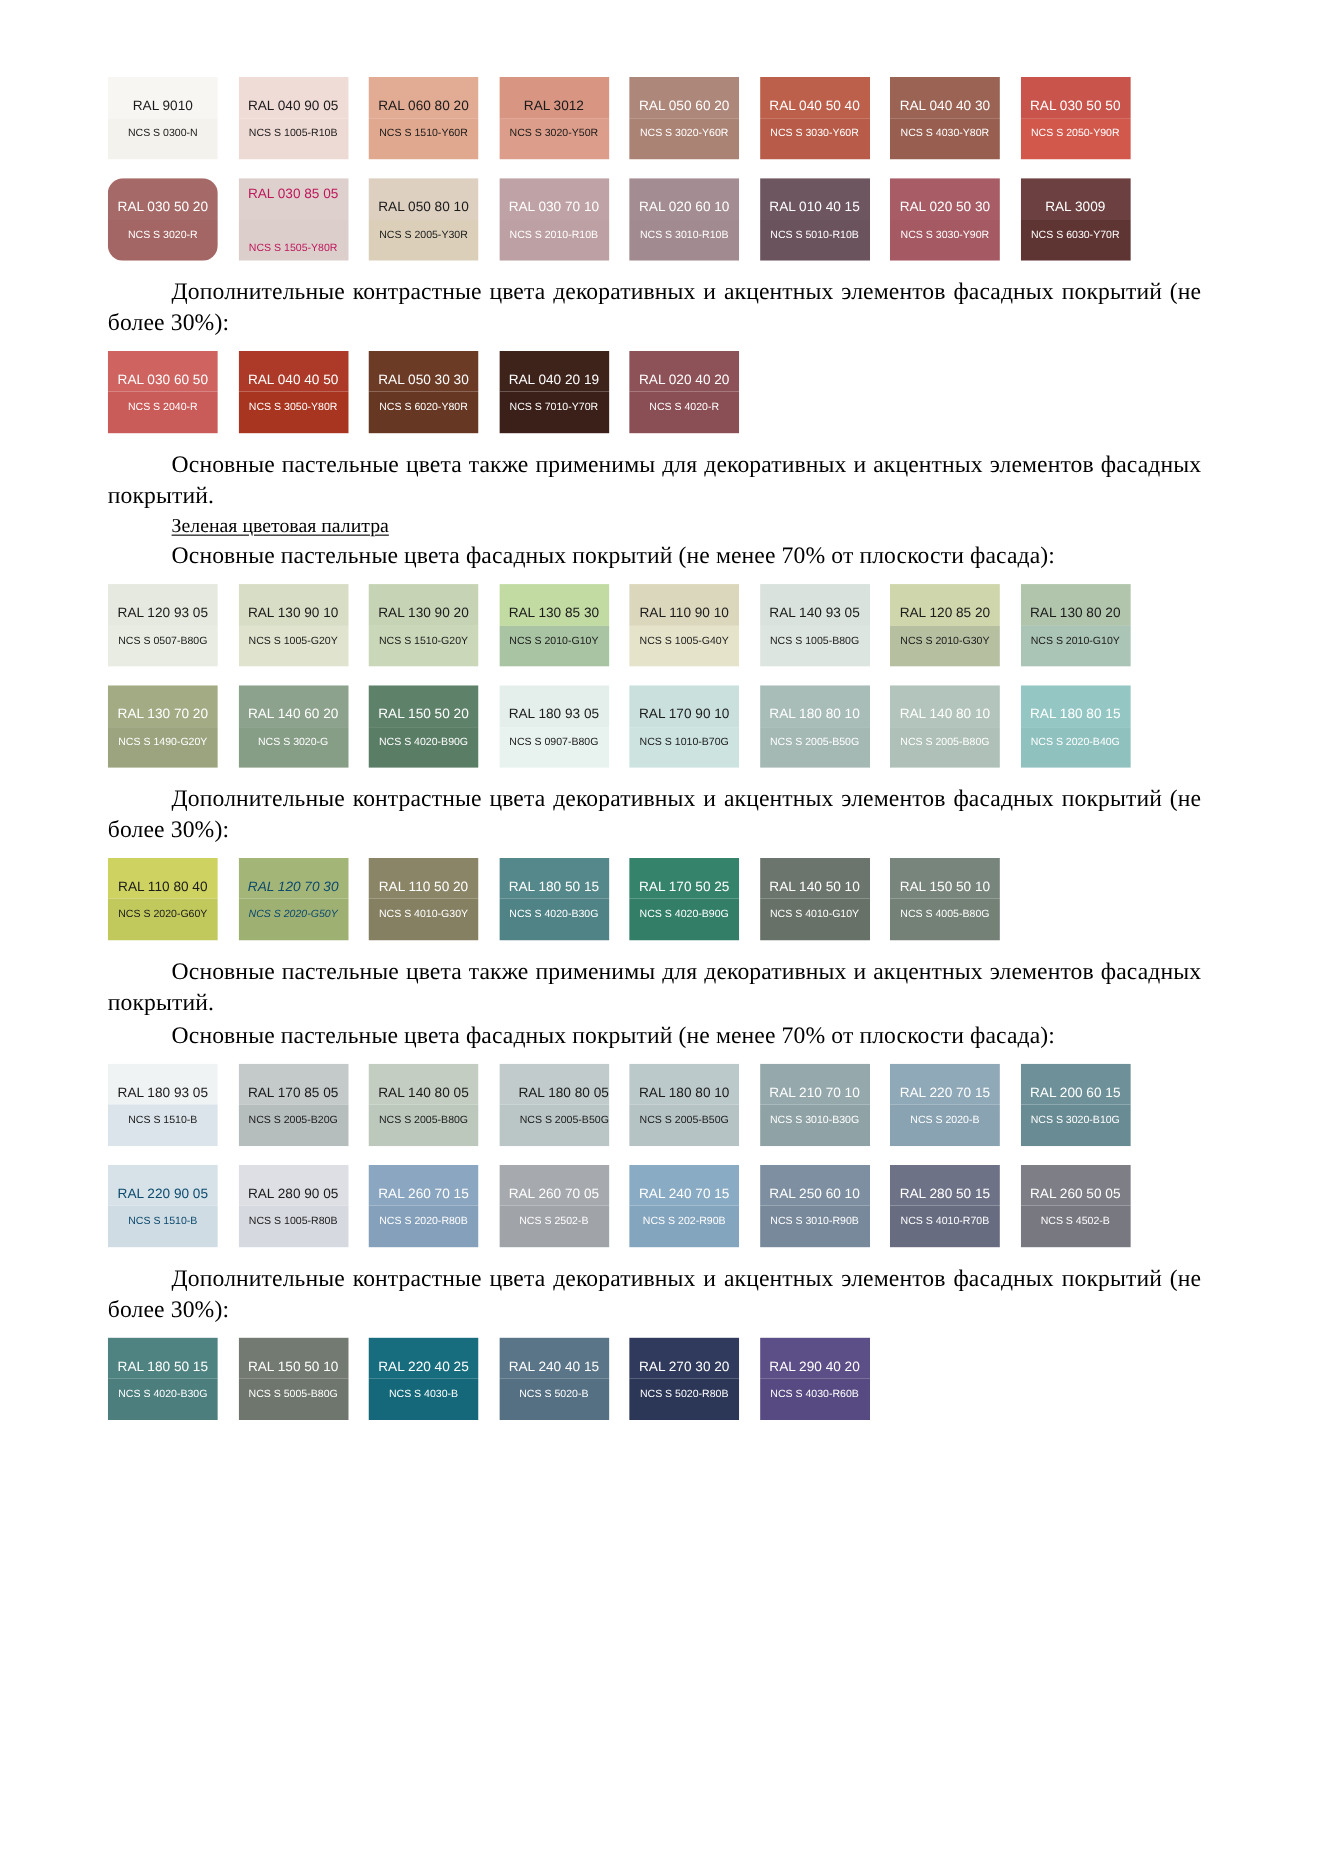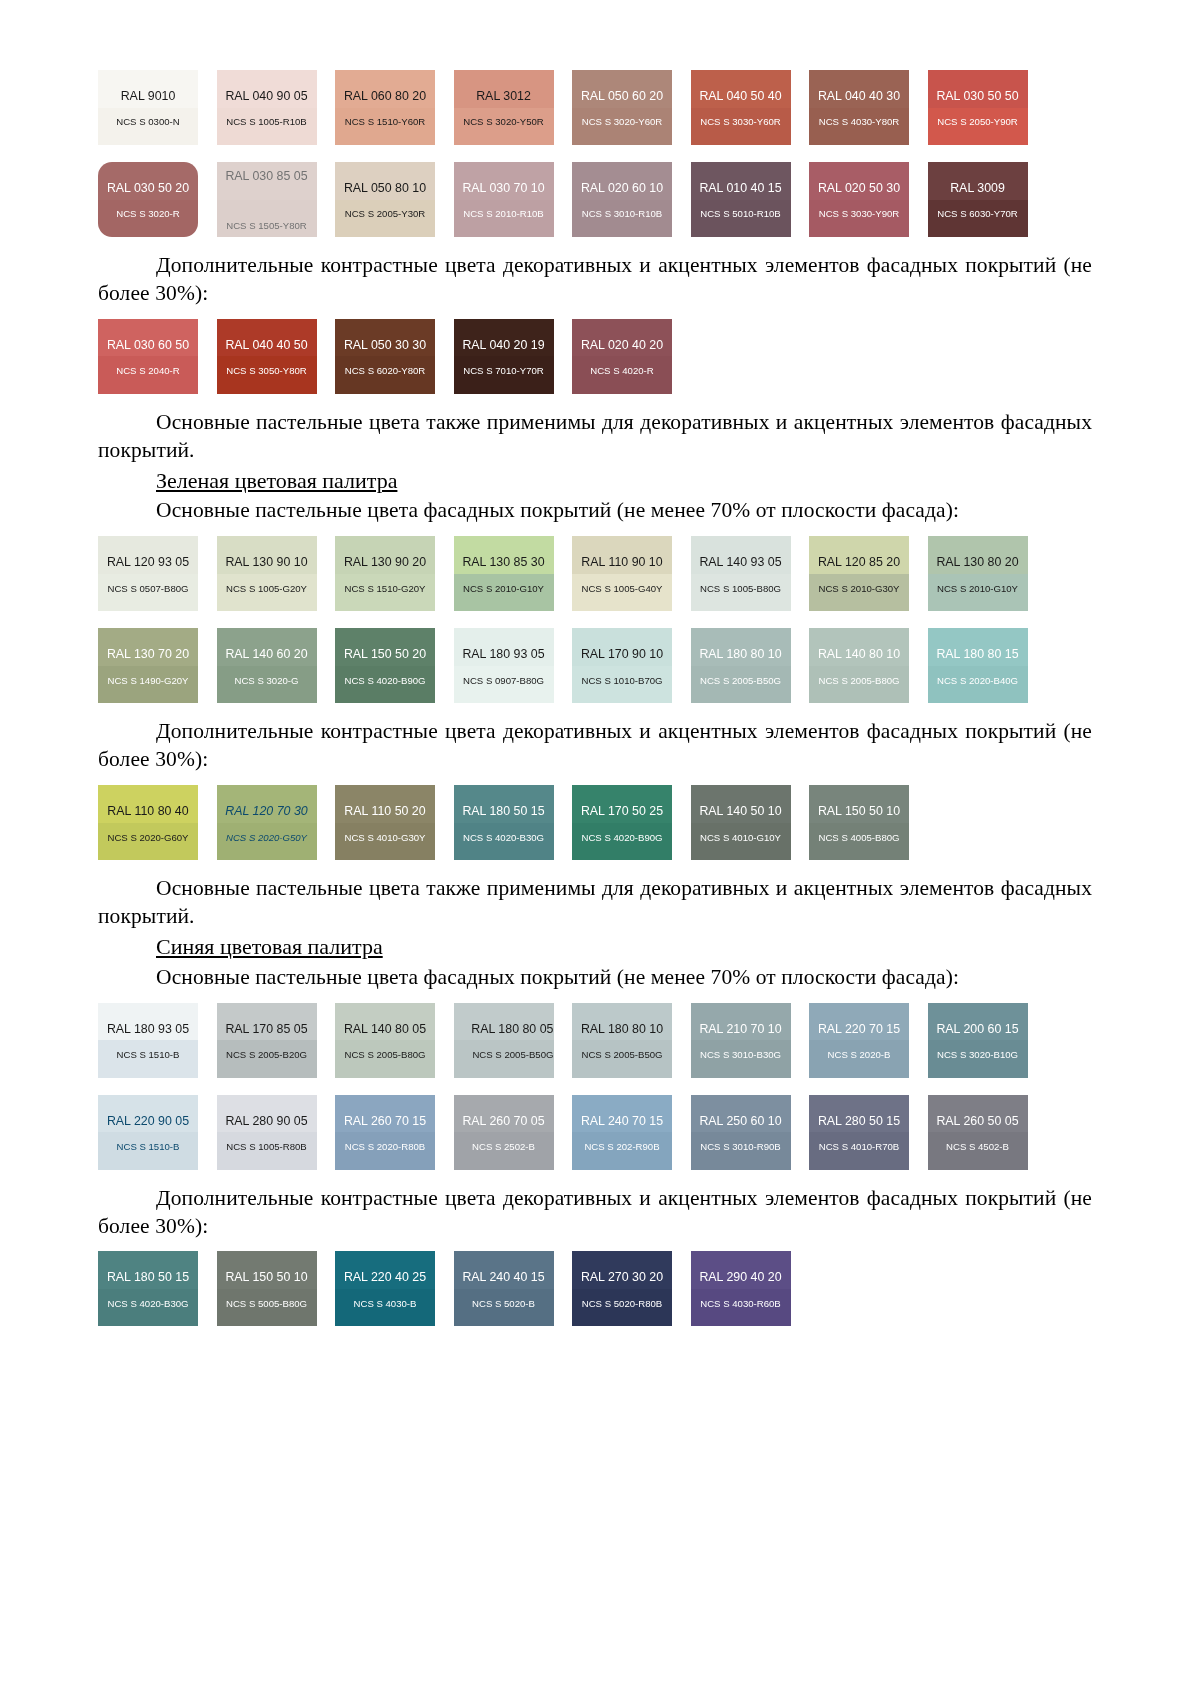--- a/index.html
+++ b/index.html
@@ -27,21 +27,21 @@
   
   .para {
     font-size: 21.5px;
     line-height: 1.30;
     text-align: justify;
     text-indent: 58px;
     margin: 0 0 2px 0;
     letter-spacing: 0.1px;
   }
   .subhead {
-    font-size: 22px;
+    font-size: 18px;
     line-height: 1.30;
     margin: 0 0 2px 0;
     text-indent: 58px;
   }
   .subhead span.u {
     text-decoration: underline;
     text-underline-offset: 2px;
   }
   .spacer-sm { height: 9px; }
   .spacer-md { height: 15px; }
@@ -155,21 +155,21 @@
         </div>
       </div>
     <div class="row-gap-inner"></div>
     <div class="swatch-row">
         <div class="swatch" style="color: rgb(255, 255, 255); border-radius: 14px;">
           <div class="top-half" style="background: rgb(165, 106, 104);"></div>
           <div class="bot-half" style="background: rgb(163, 102, 100);"></div>
           <div class="ral">RAL 030 50 20</div>
           <div class="ncs">NCS S 3020-R</div>
         </div>
-        <div class="swatch" style="color: #737373; gap: 24px;">
+        <div class="swatch" style="color: #be185d; gap: 24px;">
           <div class="top-half" style="background: rgb(222, 209, 205);"></div>
           <div class="bot-half" style="background: rgb(220, 207, 203);"></div>
           <div class="ral">RAL 030 85 05</div>
           <div class="ncs">NCS S 1505-Y80R</div>
         </div>
         <div class="swatch" style="color: rgb(26, 26, 26);">
           <div class="top-half" style="background: rgb(221, 208, 193);"></div>
           <div class="bot-half" style="background: rgb(219, 207, 186);"></div>
           <div class="ral">RAL 050 80 10</div>
           <div class="ncs">NCS S 2005-Y30R</div>
@@ -412,21 +412,20 @@
           <div class="ral">RAL 150 50 10</div>
           <div class="ncs">NCS S 4005-B80G</div>
         </div>
       </div>
   </div>
 
   <div class="spacer-md"></div>
 
   <p class="para">Основные пастельные цвета также применимы для декоративных и акцентных элементов фасадных покрытий.</p>
 
-  <div class="subhead"><span class="u">Синяя цветовая палитра</span></div>
 
   <p class="para">Основные пастельные цвета фасадных покрытий (не менее 70% от плоскости фасада):</p>
 
   <div class="spacer-sm"></div>
 
   <div class="grid-block">
     <div class="swatch-row">
         <div class="swatch" style="color: rgb(26, 26, 26);">
           <div class="top-half" style="background: rgb(239, 243, 244);"></div>
           <div class="bot-half" style="background: rgb(219, 228, 234);"></div>

